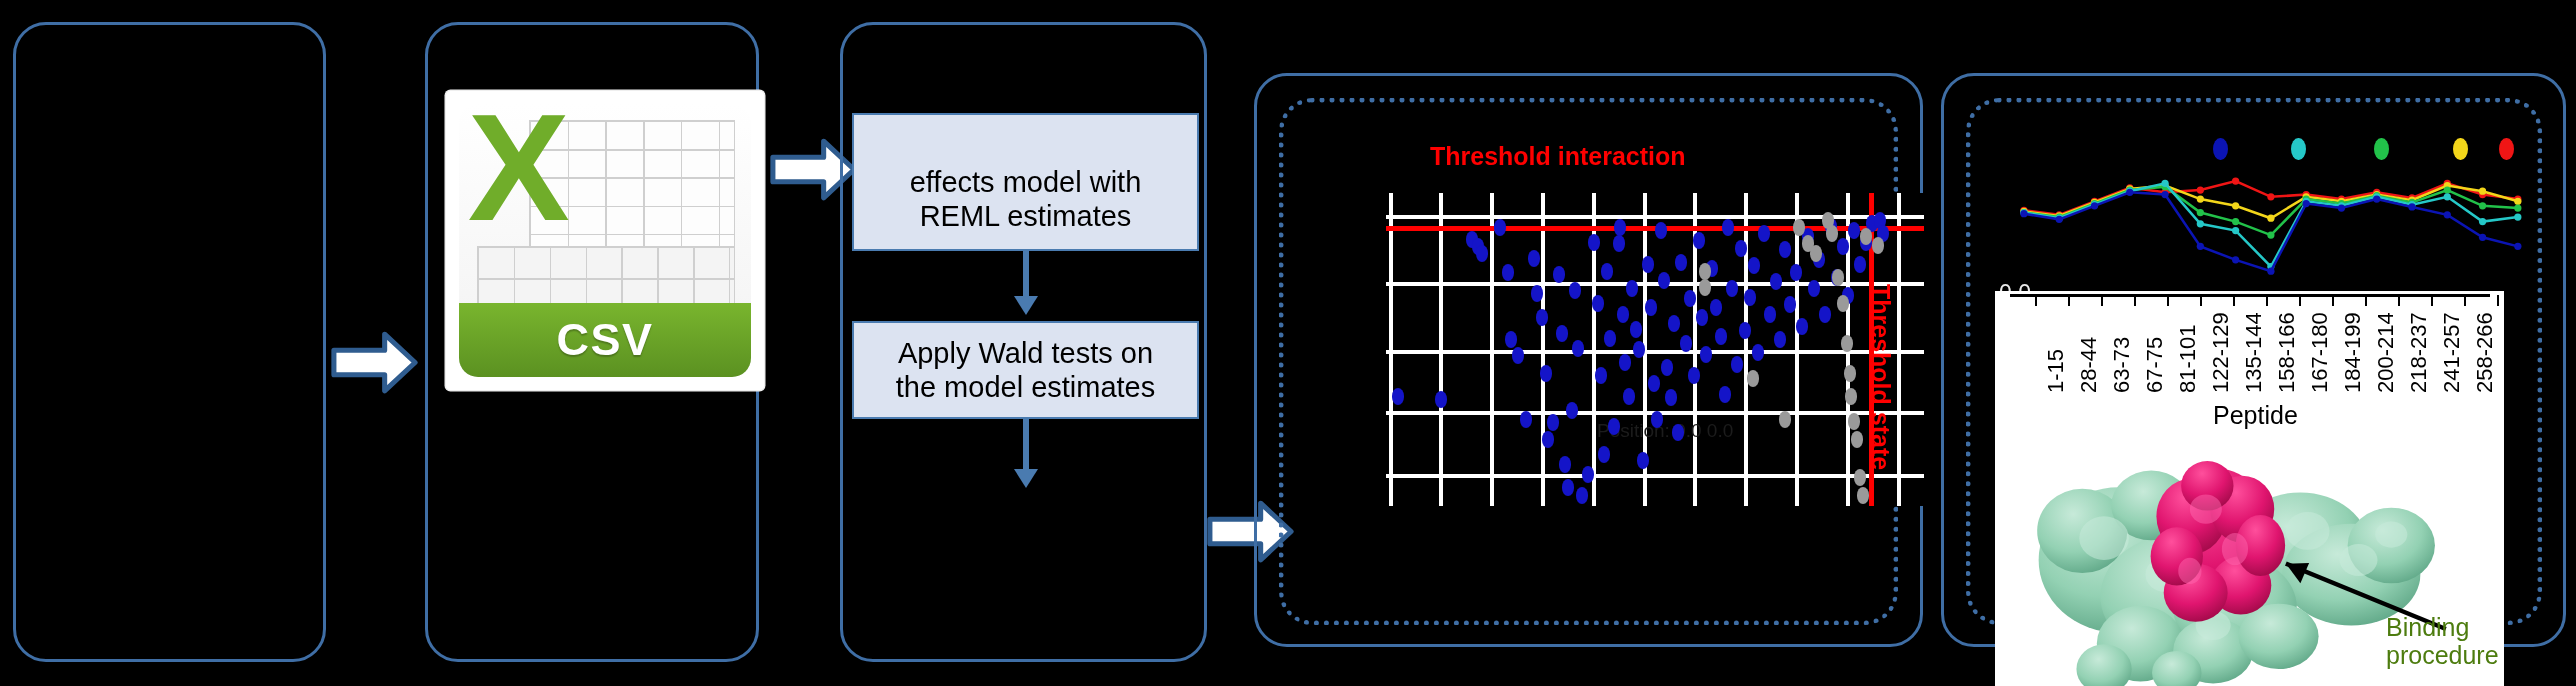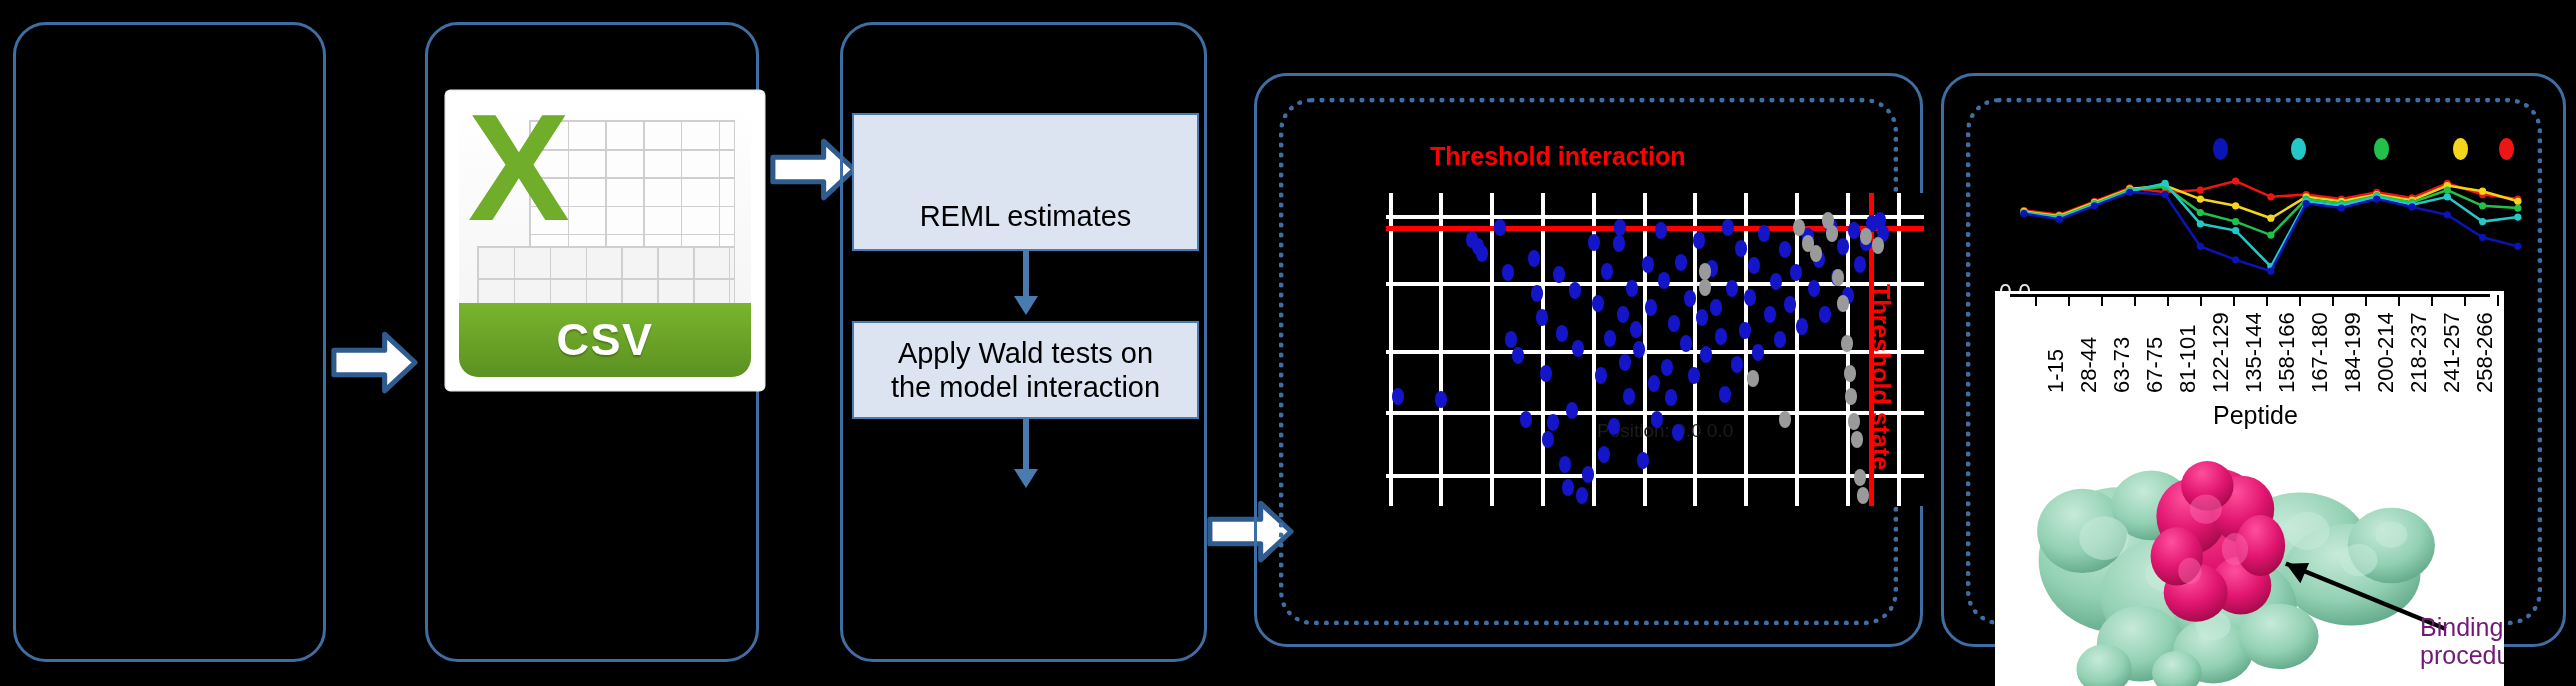--- a/index.html
+++ b/index.html
@@ -69,21 +69,21 @@
   
   .pepchart{position:absolute;}
   .legend-dot{position:absolute;width:14.5px;height:22px;border-radius:50%;}
   .pep-tick{position:absolute;color:#000;font-size:22px;white-space:nowrap;
             transform:rotate(-90deg);transform-origin:left top;font-family:"Liberation Sans",sans-serif;}
   .pep-axis-label{position:absolute;color:#000;font-size:25px;}
   .pep-ylab{position:absolute;color:#ffffff;font-size:23px;}
 
   
   .protein-card{position:absolute;background:#ffffff;overflow:hidden;}
-  .protein-label{position:absolute;color:#701a75;font-size:25px;line-height:1.1;margin-left:34px;}
+  .protein-label{position:absolute;color:#4d7c0f;font-size:25px;line-height:1.1;}
 </style>
 </head>
 <body>
 
 <div class="stage">
 
   <div class="panel" style="left:13px;top:22px;width:313px;height:640px;"></div>
 
   <div class="blockarrow" style="left:331px;top:331px;">
     <svg width="87" height="63" viewBox="0 0 120 86">
@@ -108,34 +108,34 @@
     <svg width="87" height="63" viewBox="0 0 120 86">
       <polygon points="4,26 74,26 74,4 116,43 74,82 74,60 4,60" fill="#ffffff" stroke="#2f5c8f" stroke-width="7" stroke-linejoin="round"></polygon>
     </svg>
   </div>
 
   <div class="panel" style="left:840px;top:22px;width:367px;height:640px;"></div>
 
   <div class="flowbox" style="left:852px;top:113px;width:347px;height:138px;">
     <span>
       <br>
-      <br>
+      <span>effects model with</span><br>
       <b>REML</b> <span>estimates</span>
     </span>
   </div>
 
   <div class="varrow" style="left:1026px;top:251px;">
     <div class="shaft" style="height:49px;"></div>
     <div class="head" style="top:45px;"></div>
   </div>
 
   <div class="flowbox" style="left:852px;top:321px;width:347px;height:98px;">
     <span>
       <span>Apply </span><b>Wald tests</b><span> on</span><br>
-      <span>the model interaction</span>
+      <span>the model estimates</span>
     </span>
   </div>
 
   <div class="varrow" style="left:1026px;top:419px;">
     <div class="shaft" style="height:55px;"></div>
     <div class="head" style="top:50px;"></div>
   </div>
 
 
   <div class="blockarrow" style="left:1207px;top:500px;">

